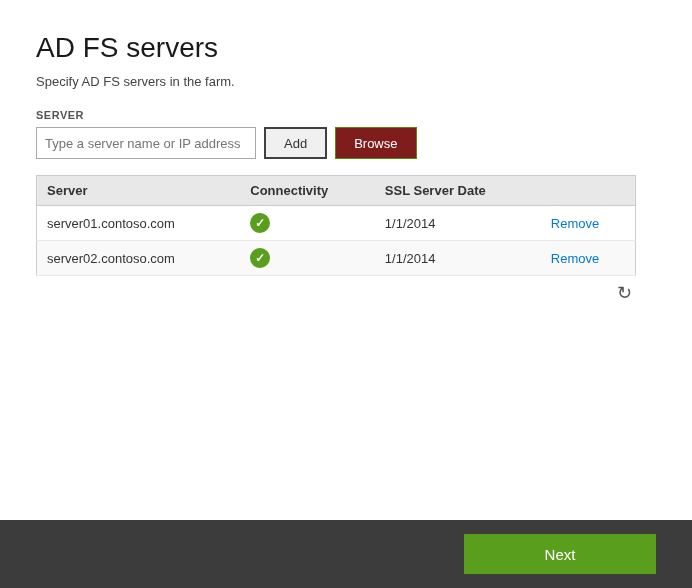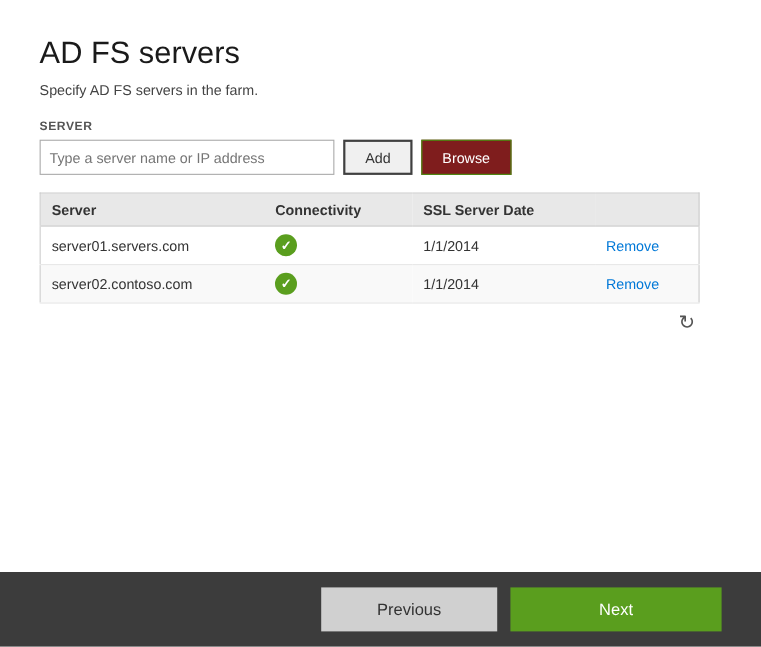--- a/index.html
+++ b/index.html
@@ -36,21 +36,21 @@
       text-transform: uppercase;
       margin-bottom: 6px;
     }
     .input-row {
       display: flex;
       align-items: center;
       gap: 8px;
       margin-bottom: 16px;
     }
     .server-input {
-      width: 268px;
+      width: 220px;
       height: 32px;
       border: 1px solid #aaa;
       padding: 0 8px;
       font-size: 13px;
       color: #999;
       outline: none;
     }
     .btn-add {
       height: 32px;
       padding: 0 18px;
@@ -173,35 +173,34 @@
     <thead>
       <tr>
         <th>Server</th>
         <th>Connectivity</th>
         <th>SSL Server Date</th>
         <th></th>
       </tr>
     </thead>
     <tbody id="table-body">
     <tr>
-          <td>server01.servers.com</td>
+          <td>server01.contoso.com</td>
           <td><span class="connectivity-icon">✓</span></td>
           <td>1/1/2014</td>
           <td><a class="remove-link" href="#">Remove</a></td>
         </tr>
         <tr>
           <td>server02.contoso.com</td>
           <td><span class="connectivity-icon">✓</span></td>
           <td>1/1/2014</td>
           <td><a class="remove-link" href="#">Remove</a></td>
         </tr>
       </tbody>
   </table>
 
   <div class="refresh-area">
     <span class="refresh-icon" title="Refresh">↻</span>
   </div>
 </div>
 
 <div class="footer-bar">
-  <button class="btn-previous">Previous</button>
   <button class="btn-next">Next</button>
 </div>
 
 </body></html>

